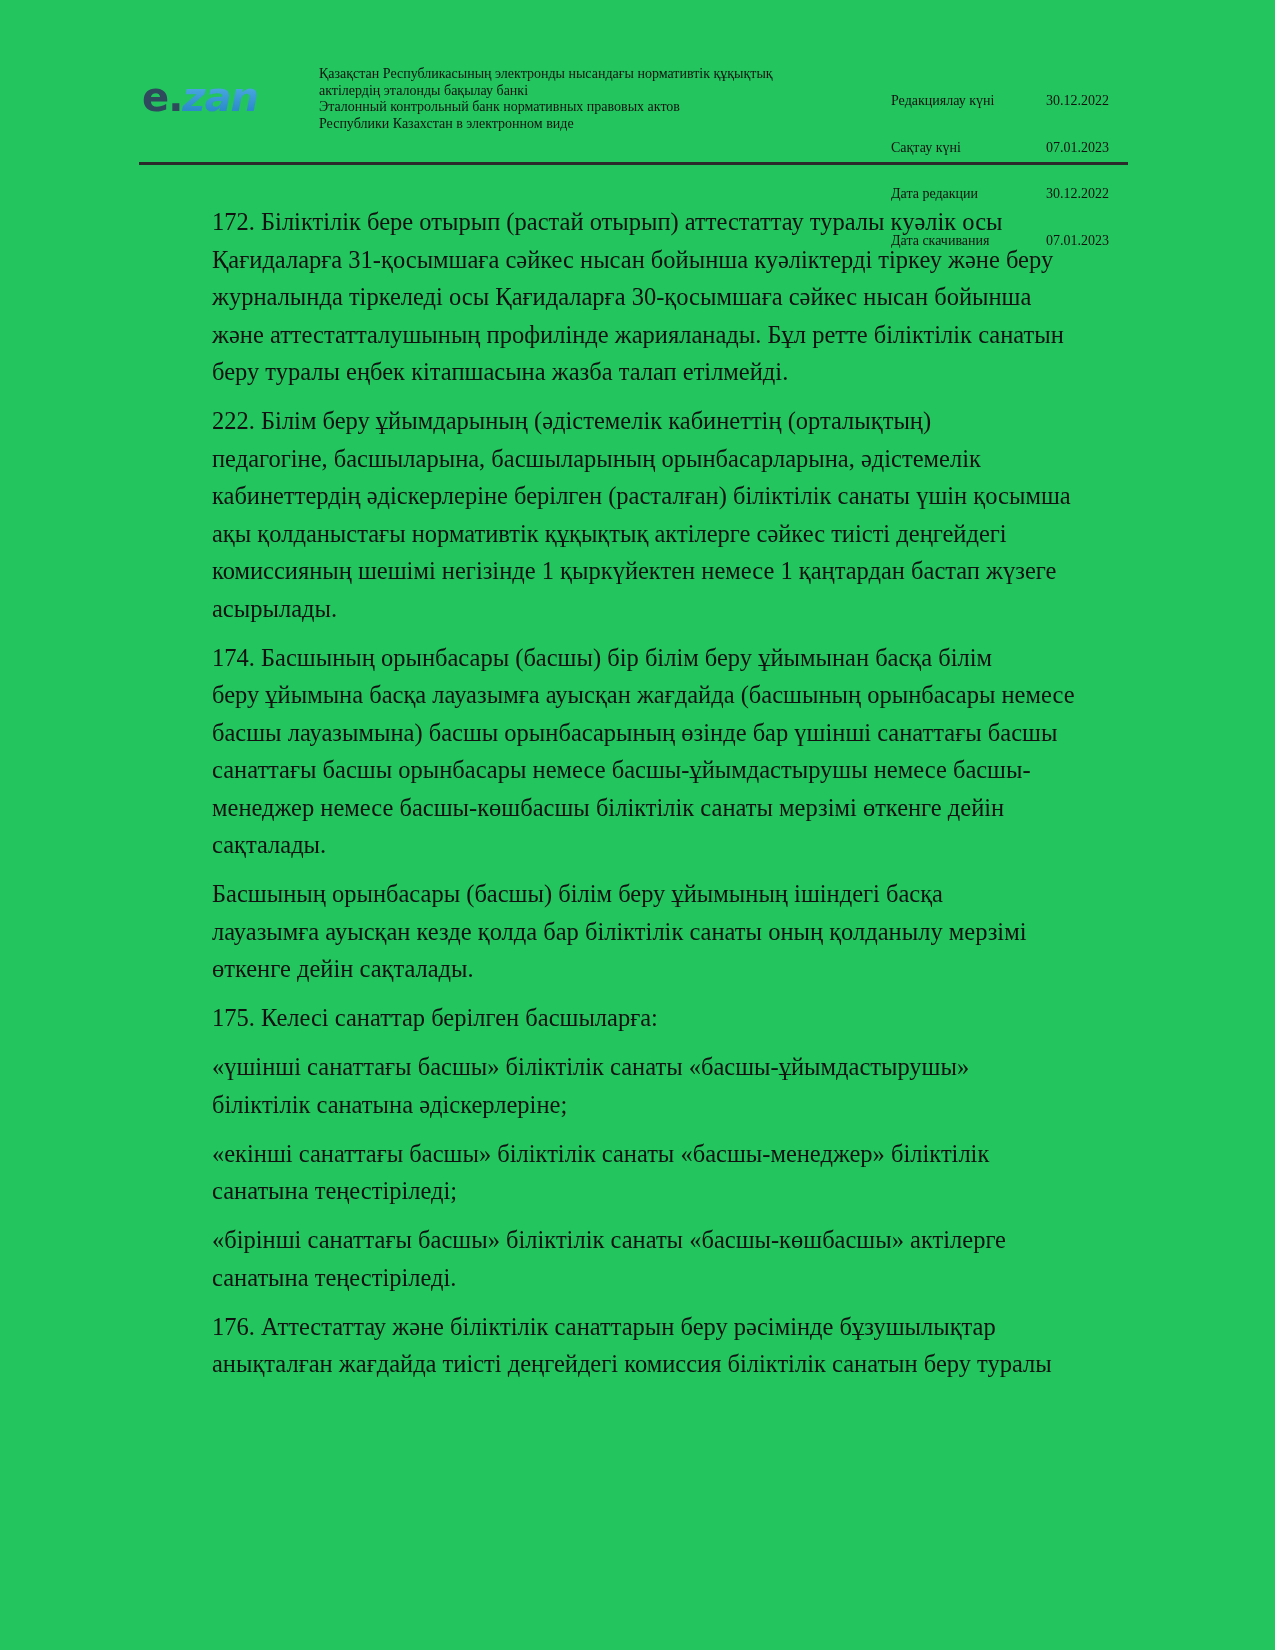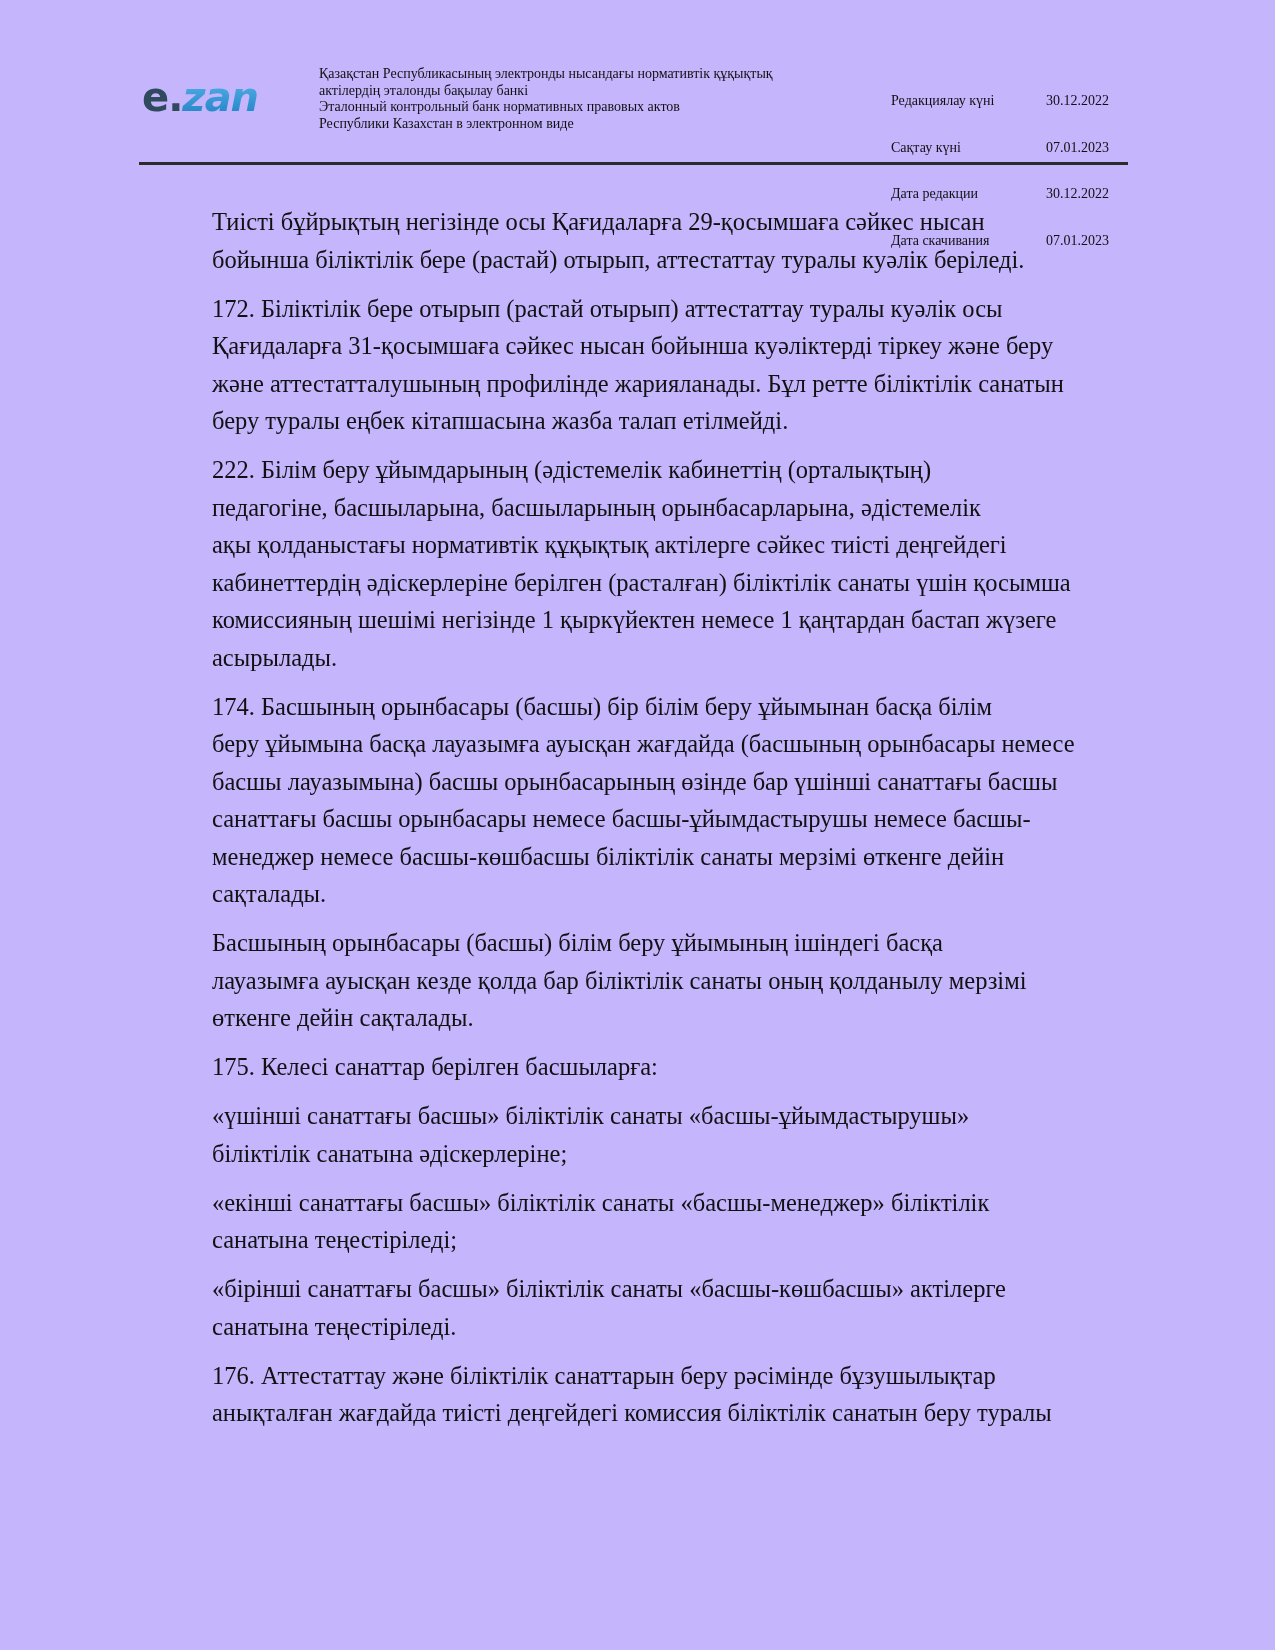--- a/index.html
+++ b/index.html
@@ -1,17 +1,17 @@
 <!DOCTYPE html>
 <html><head>
 <meta charset="utf-8">
 <style>
   html, body { margin: 0; padding: 0; background: #ffffff; }
   body { width: 1275px; height: 1650px; position: relative; overflow: hidden; color: #111; }
-  .page { position: absolute; left: 0; top: 0; width: 1275px; height: 1650px; background: #c4b5fd; }
+  .page { position: absolute; left: 0; top: 0; width: 1275px; height: 1650px; background: #22c55e; }
 
   .header { position: absolute; left: 139px; top: 62px; width: 990px; height: 100px; }
   .logo { position: absolute; left: 3px; top: 12px; font-family: "DejaVu Sans", sans-serif; font-weight: bold; font-style: italic; font-size: 40px; letter-spacing: -1px; line-height: 46px; }
   .logo .e { color: #2f4a5c; font-style: normal; }
   .logo .dot { color: #2f4a5c; font-style: normal; }
   .logo .zan { color: #2a97d8; background: linear-gradient(180deg, #5ab6ec 0%, #1f7fc2 100%); -webkit-background-clip: text; background-clip: text; -webkit-text-fill-color: transparent; }
 
   .bank-title { position: absolute; left: 180px; top: 4px; font-family: "Liberation Serif", serif; font-size: 14px; line-height: 16.5px; color: #111; }
   .bank-title div { white-space: nowrap; }
 
@@ -60,34 +60,31 @@
         <span class="meta-label">Дата скачивания</span>
         <span class="meta-value">07.01.2023</span>
       </div>
     </div>
   </div>
 
   <div class="divider"></div>
 
   <div class="content" id="content">
       <p>
-        <span class="line">Тиісті бұйрықтың негізінде осы Қағидаларға 29-қосымшаға сәйкес нысан</span>
-        <span class="line">бойынша біліктілік бере (растай) отырып, аттестаттау туралы куәлік беріледі.</span>
-      </p>
-      <p>
         <span class="line">172. Біліктілік бере отырып (растай отырып) аттестаттау туралы куәлік осы</span>
         <span class="line">Қағидаларға 31-қосымшаға сәйкес нысан бойынша куәліктерді тіркеу және беру</span>
+        <span class="line">журналында тіркеледі осы Қағидаларға 30-қосымшаға сәйкес нысан бойынша</span>
         <span class="line">және аттестатталушының профилінде жарияланады. Бұл ретте біліктілік санатын</span>
         <span class="line">беру туралы еңбек кітапшасына жазба талап етілмейді.</span>
       </p>
       <p>
         <span class="line">222. Білім беру ұйымдарының (әдістемелік кабинеттің (орталықтың)</span>
         <span class="line">педагогіне, басшыларына, басшыларының орынбасарларына, әдістемелік</span>
+        <span class="line">кабинеттердің әдіскерлеріне берілген (расталған) біліктілік санаты үшін қосымша</span>
         <span class="line">ақы қолданыстағы нормативтік құқықтық актілерге сәйкес тиісті деңгейдегі</span>
-        <span class="line">кабинеттердің әдіскерлеріне берілген (расталған) біліктілік санаты үшін қосымша</span>
         <span class="line">комиссияның шешімі негізінде 1 қыркүйектен немесе 1 қаңтардан бастап жүзеге</span>
         <span class="line">асырылады.</span>
       </p>
       <p>
         <span class="line">174. Басшының орынбасары (басшы) бір білім беру ұйымынан басқа білім</span>
         <span class="line">беру ұйымына басқа лауазымға ауысқан жағдайда (басшының орынбасары немесе</span>
         <span class="line">басшы лауазымына) басшы орынбасарының өзінде бар үшінші санаттағы басшы</span>
         <span class="line">санаттағы басшы орынбасары немесе басшы-ұйымдастырушы немесе басшы-</span>
         <span class="line">менеджер немесе басшы-көшбасшы біліктілік санаты мерзімі өткенге дейін</span>
         <span class="line">сақталады.</span>

